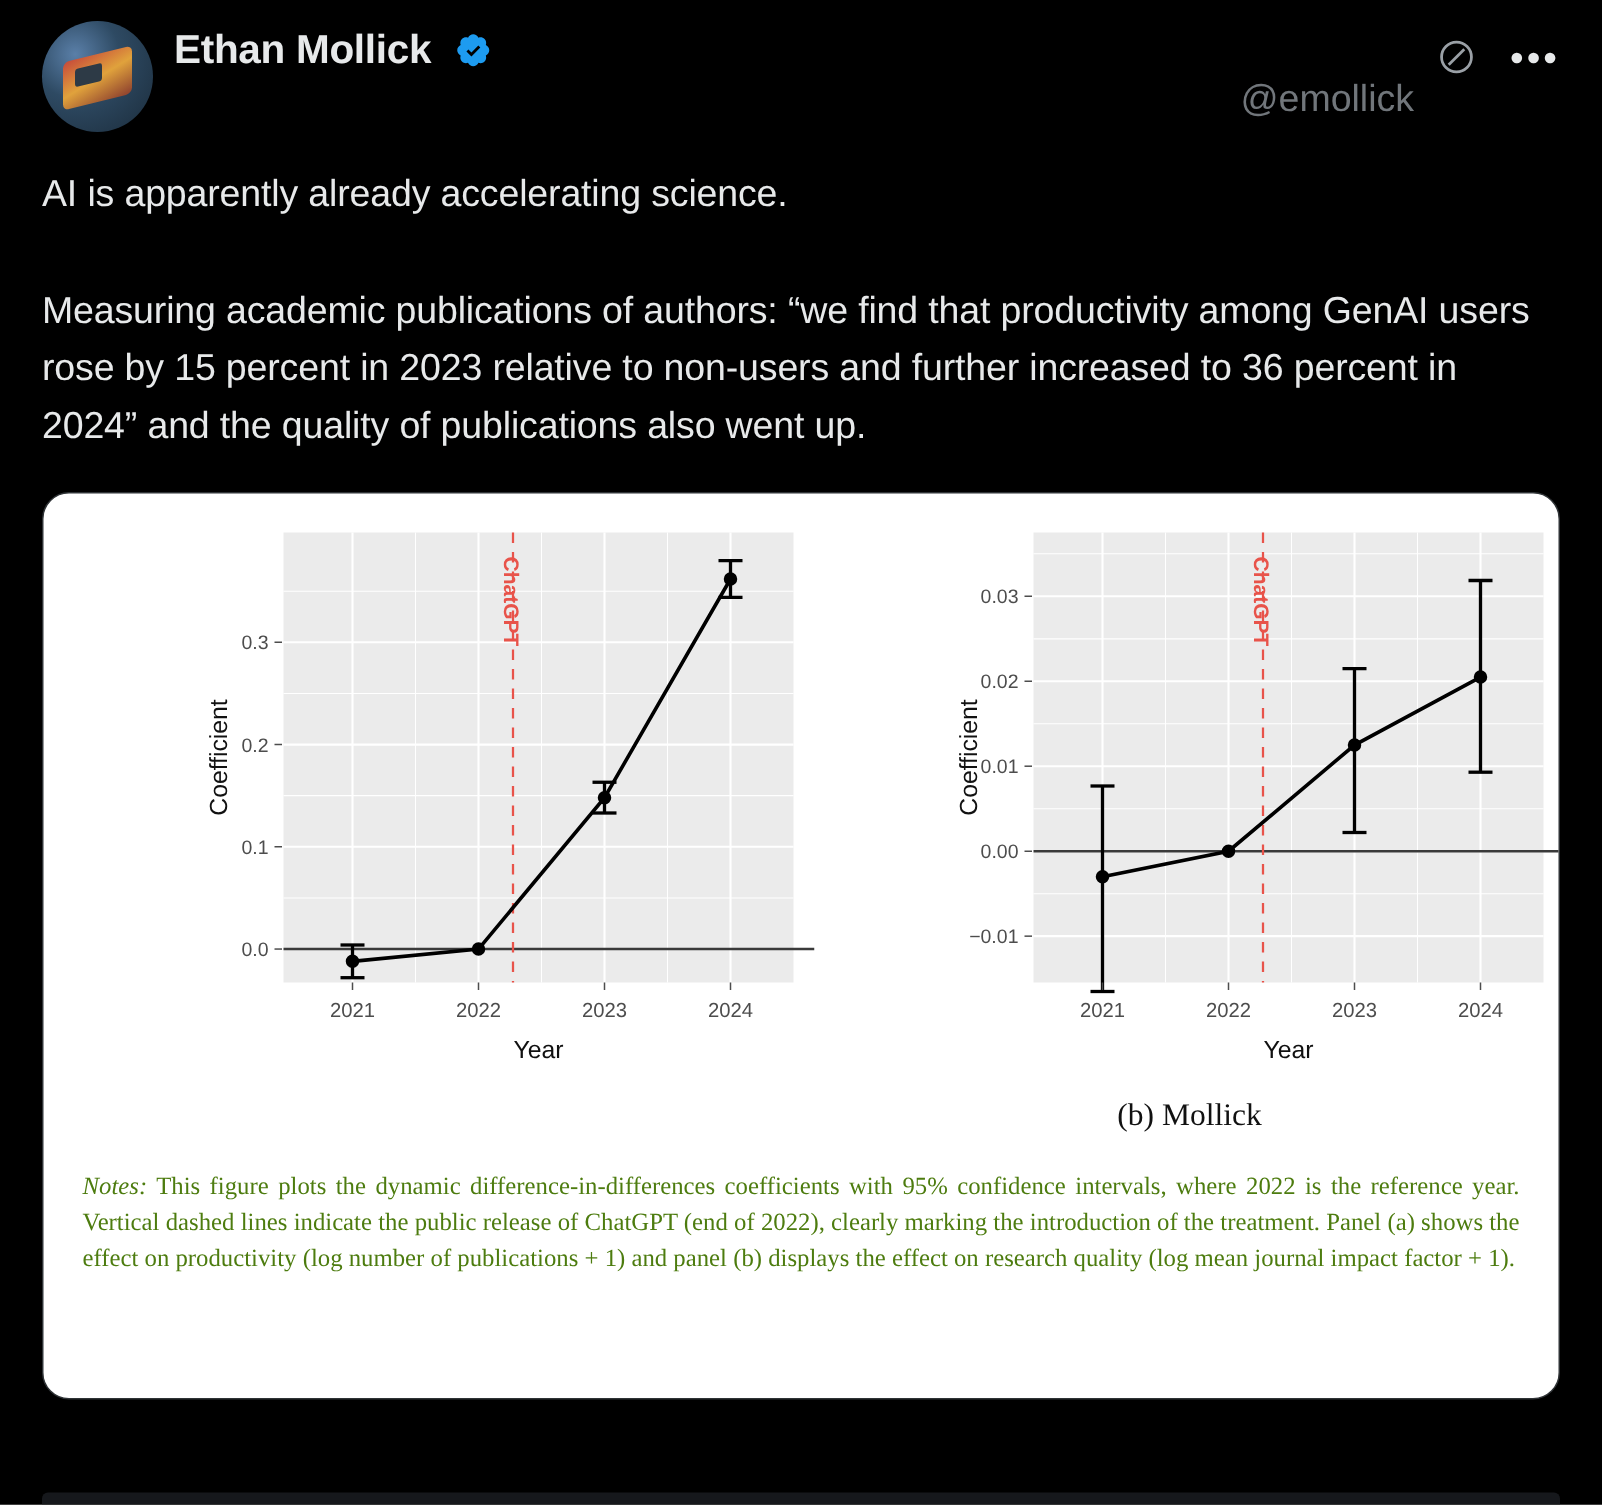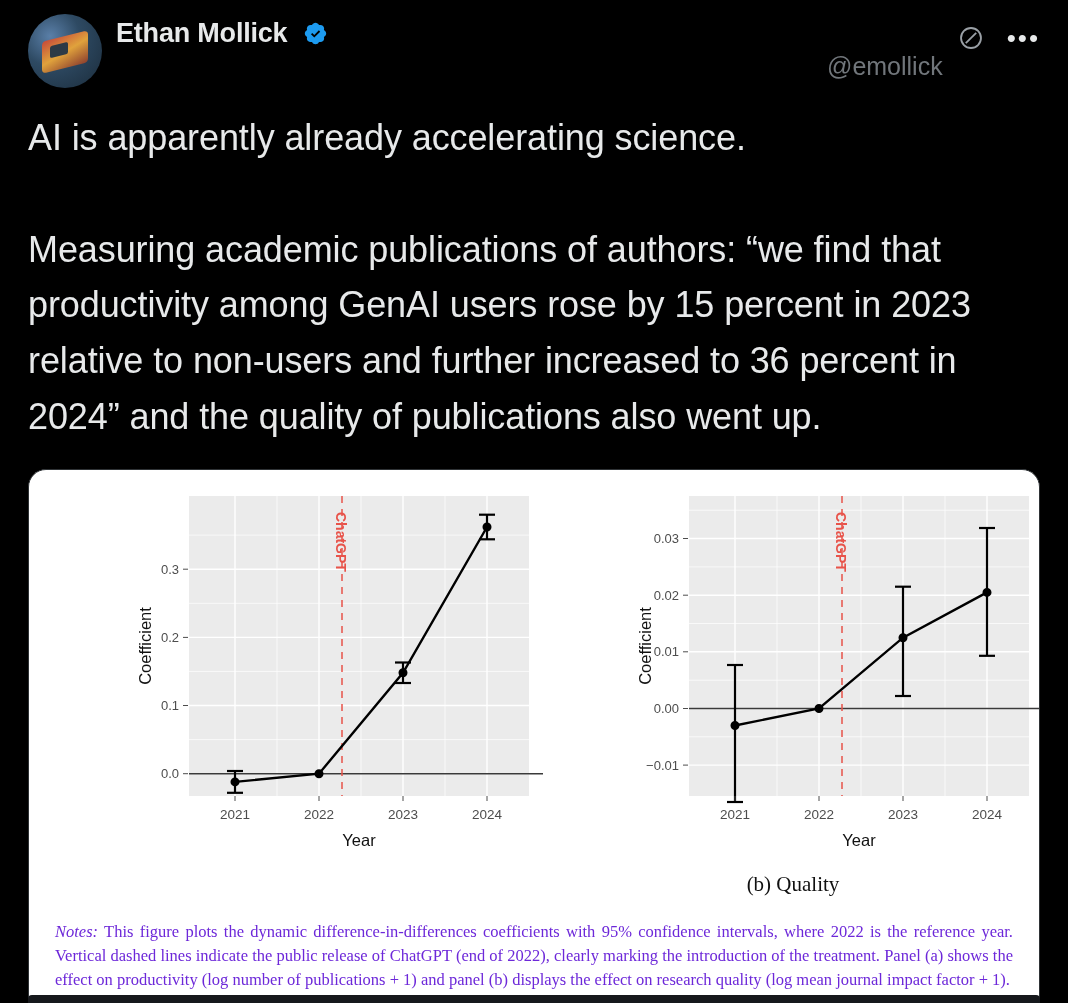--- a/index.html
+++ b/index.html
@@ -90,21 +90,21 @@
   .more-dots {
     color: #e7e9ea;
     font-size: 26px;
     line-height: 10px;
     letter-spacing: 2px;
     cursor: pointer;
   }
   
   .tweet-text {
     color: #e7e9ea;
-    font-size: 36px;
+    font-size: 25px;
     line-height: 1.55;
     letter-spacing: -0.1px;
     margin-top: 22px;
     white-space: pre-wrap;
     word-wrap: break-word;
   }
   
   .media-card {
     margin-top: 24px;
     background: #ffffff;
@@ -126,21 +126,21 @@
     text-align: center;
     font-family: "Liberation Serif", serif;
     font-size: 21px;
     color: #111;
     margin-top: 6px;
   }
   .notes {
     font-family: "Liberation Serif", serif;
     font-size: 16.5px;
     line-height: 1.45;
-    color: #6d28d9;
+    color: #4d7c0f;
     text-align: justify;
     margin: 14px 12px 0 12px;
   }
   .notes i { font-style: italic; }
   svg { display: block; }
   .bottom-strip {
     position: absolute;
     left: 28px; right: 28px; bottom: 0;
     height: 8px;
     background: #16181c;
@@ -357,21 +357,21 @@
           <g font-family="'Liberation Sans', sans-serif" font-size="13.5" fill="#4d4d4d" text-anchor="middle">
             <text x="192" y="333">2021</text>
             <text x="276" y="333">2022</text>
             <text x="360" y="333">2023</text>
             <text x="444" y="333">2024</text>
           </g>
 
           <text x="316" y="360" text-anchor="middle" font-family="'Liberation Sans', sans-serif" font-size="16.5" fill="#111">Year</text>
           <text x="0" y="0" transform="translate(108,160) rotate(-90)" text-anchor="middle" font-family="'Liberation Sans', sans-serif" font-size="16.5" fill="#111">Coefficient</text>
         </svg>
-        <div class="panel-caption">(b) Quality</div>
+        <div class="panel-caption">(b) Mollick</div>
       </div>
 
     </div>
 
     <div class="notes">
       <i>Notes:</i><span> This figure plots the dynamic difference-in-differences coefficients with 95% confidence intervals, where 2022 is the reference year. Vertical dashed lines indicate the public release of ChatGPT (end of 2022), clearly marking the introduction of the treatment. Panel (a) shows the effect on productivity (log number of publications + 1) and panel (b) displays the effect on research quality (log mean journal impact factor + 1).</span>
     </div>
   </div>
 
   <div class="bottom-strip"></div>

